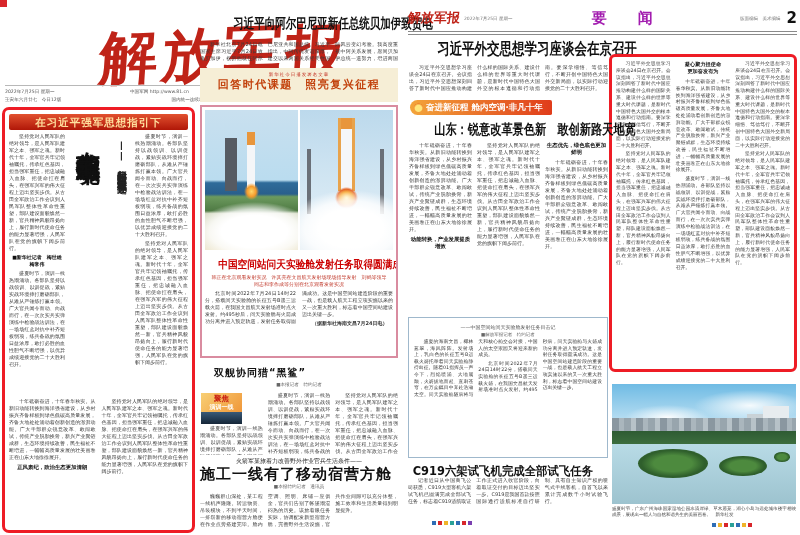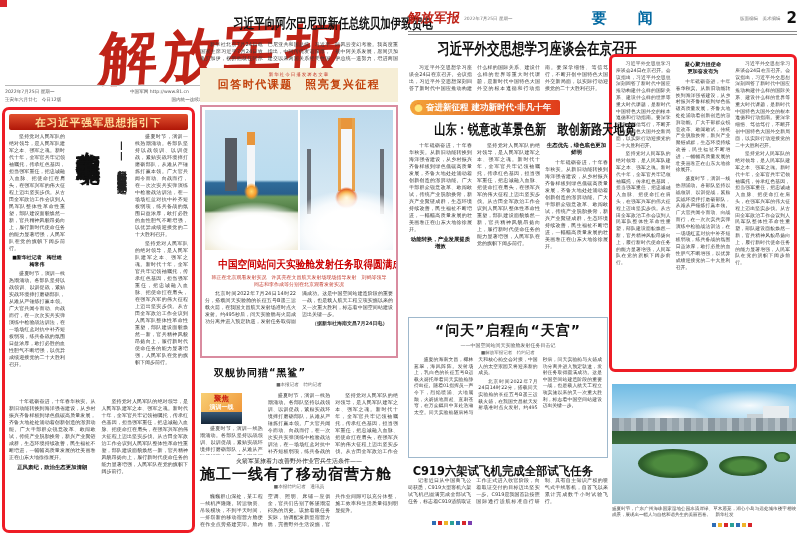--- a/index.html
+++ b/index.html
@@ -95,21 +95,21 @@
   .camp-kicker{position:absolute;left:200px;top:457px;width:198px;font-size:6px;color:#222;text-align:center;}
   .camp-hl{left:200px;top:464px;width:198px;}
   .camp-hl>span{font-family:Liberation Sans, sans-serif;font-size:15px;letter-spacing:1px;}
   .camp-byline{left:200px;top:484px;width:198px;}
   .camp-body{position:absolute;left:200px;top:493px;width:198px;height:40px;}
   
   .rp-header{position:absolute;left:408px;top:6px;width:389px;height:24px;display:flex;align-items:center;}
   .rp-mini-mast{font-family:"DejaVu Serif",serif;font-weight:bold;color:#bf2318;font-size:13px;
       transform:skewX(-6deg);margin-right:4px;white-space:nowrap;}
   .rp-date{font-size:4.5px;color:#777;white-space:nowrap;}
-  .rp-section{flex:1;text-align:center;font-size:15px;font-weight:bold;letter-spacing:8px;color:#0369a1;}
+  .rp-section{flex:1;text-align:center;font-size:15px;font-weight:bold;letter-spacing:8px;color:#a21caf;}
   .rp-editors{font-size:4.5px;color:#777;margin-right:6px;white-space:nowrap;}
   .rp-pageno{font-size:15px;font-weight:bold;color:#111;}
   .rp-rule{position:absolute;left:408px;top:31px;width:389px;height:2px;
       border-top:1px solid #8a8a8a;border-bottom:1px solid #8a8a8a;}
   .symp-hl{left:409px;top:39px;width:199px;}
   .symp-hl>span{font-size:16px;transform:scaleX(.78);}
   .symp-body{position:absolute;left:409px;top:64px;width:199px;height:34px;}
   .red-box-right{position:absolute;left:609px;top:54px;width:188px;height:318px;box-sizing:border-box;
       border:3px solid #ee1c25;border-radius:6px;background:#fff;padding:4px;
       columns:3;column-gap:5px;font-size:4.8px;line-height:6.8px;text-align:justify;color:#3a3a3a;overflow:hidden;}
@@ -303,34 +303,33 @@
     <p>习近平外交思想学习座谈会24日在京召开。会议指出，习近平外交思想深刻回答了新时代中国应推动构建什么样的国际关系、建设什么样的世界等重大时代课题，是新时代中国特色大国外交的根本遵循和行动指南。要深学细悟、笃信笃行，不断开创中国特色大国外交新局面，以实际行动迎接党的二十大胜利召开。</p>
     <p>坚持党对人民军队的绝对领导，是人民军队建军之本、强军之魂。新时代十年，全军官兵牢记领袖嘱托，传承红色基因，担当强军重任，把忠诚融入血脉、把使命扛在肩头，在强军兴军的伟大征程上迈出坚实步伐。从古田全军政治工作会议到人民军队整体性革命性重塑，部队建设面貌焕然一新，官兵精神风貌昂扬向上，履行新时代使命任务的能力显著增强，人民军队在党的旗帜下阔步前行。</p>
     <span class="box-xh">凝心聚力担使命
 更加奋发有为</span>
     <p>十年砥砺奋进，十年春华秋实。从新旧动能转换到海洋强省建设，从乡村振兴齐鲁样板到绿色低碳高质量发展，齐鲁大地处处涌动着创新创造的澎湃动能。广大干部群众锐意改革、敢闯敢试，传统产业脱胎换骨，新兴产业聚链成群，生态环境持续改善，民生福祉不断增进，一幅幅高质量发展的壮美画卷正在山东大地徐徐展开。</p>
     <p>盛夏时节，演训一线热潮涌动。各部队坚持以战领训、以训促战，紧贴实战环境摔打磨砺部队，从难从严锤炼打赢本领。广大官兵闻令而动、向战而行，在一次次实兵实弹演练中检验战法训法，在一场场红蓝对抗中补齐短板弱项，练兵备战的氛围日益浓厚，敢打必胜的血性胆气不断增强，以优异成绩迎接党的二十大胜利召开。</p>
     <p>习近平外交思想学习座谈会24日在京召开。会议指出，习近平外交思想深刻回答了新时代中国应推动构建什么样的国际关系、建设什么样的世界等重大时代课题，是新时代中国特色大国外交的根本遵循和行动指南。要深学细悟、笃信笃行，不断开创中国特色大国外交新局面，以实际行动迎接党的二十大胜利召开。</p>
     <p>坚持党对人民军队的绝对领导，是人民军队建军之本、强军之魂。新时代十年，全军官兵牢记领袖嘱托，传承红色基因，担当强军重任，把忠诚融入血脉、把使命扛在肩头，在强军兴军的伟大征程上迈出坚实步伐。从古田全军政治工作会议到人民军队整体性革命性重塑，部队建设面貌焕然一新，官兵精神风貌昂扬向上，履行新时代使命任务的能力显著增强，人民军队在党的旗帜下阔步前行。</p>
   </div>
 
-  <div class="decade-badge">奋进新征程 建功新时代·非凡十年</div>
+  <div class="decade-badge">奋进新征程 舱内空调·非凡十年</div>
   <div class="hl shandong-hl">
     <span>山东：锐意改革景色新　敢创新路天地宽</span>
   </div>
   <div class="shandong-body bt c3">
     <p>十年砥砺奋进，十年春华秋实。从新旧动能转换到海洋强省建设，从乡村振兴齐鲁样板到绿色低碳高质量发展，齐鲁大地处处涌动着创新创造的澎湃动能。广大干部群众锐意改革、敢闯敢试，传统产业脱胎换骨，新兴产业聚链成群，生态环境持续改善，民生福祉不断增进，一幅幅高质量发展的壮美画卷正在山东大地徐徐展开。</p>
     <span class="xh">动能转换，产业发展提质增效</span>
     <p>坚持党对人民军队的绝对领导，是人民军队建军之本、强军之魂。新时代十年，全军官兵牢记领袖嘱托，传承红色基因，担当强军重任，把忠诚融入血脉、把使命扛在肩头，在强军兴军的伟大征程上迈出坚实步伐。从古田全军政治工作会议到人民军队整体性革命性重塑，部队建设面貌焕然一新，官兵精神风貌昂扬向上，履行新时代使命任务的能力显著增强，人民军队在党的旗帜下阔步前行。</p>
     <span class="xh">生态优先，绿色底色更加鲜明</span>
     <p>十年砥砺奋进，十年春华秋实。从新旧动能转换到海洋强省建设，从乡村振兴齐鲁样板到绿色低碳高质量发展，齐鲁大地处处涌动着创新创造的澎湃动能。广大干部群众锐意改革、敢闯敢试，传统产业脱胎换骨，新兴产业聚链成群，生态环境持续改善，民生福祉不断增进，一幅幅高质量发展的壮美画卷正在山东大地徐徐展开。</p>
   </div>
 
   <div class="wentian-box">
-    <div class="wentian-hl">“问天”启程向“天宫”</div>
     <div class="wentian-sub">——中国空间站问天实验舱发射任务目击记</div>
     <div class="wentian-byline">■解放军报记者　特约记者</div>
     <div class="wentian-body bt c3">
       <p>盛夏的海南文昌，椰林葱翠，海风阵阵。发射场上，乳白色的长征五号B运载火箭托举着问天实验舱静待出征。随着01指挥员一声令下，烈焰喷涌、大地震颤，火箭拔地而起、直刺苍穹，在万众瞩目中奔赴浩瀚太空。问天实验舱随后将与天和核心舱交会对接，中国人的太空家园又将迎来新的成员。</p>
       <p>北京时间2022年7月24日14时22分，搭载问天实验舱的长征五号B遥三运载火箭，在我国文昌航天发射场准时点火发射。约495秒后，问天实验舱与火箭成功分离并进入预定轨道，发射任务取得圆满成功。这是中国空间站建造阶段的重要一战，也是载人航天工程立项实施以来的又一次重大胜利，标志着中国空间站建设迈出关键一步。</p>
     </div>
   </div>
 
   <div class="hl c919-hl">
     <span>C919六架试飞机完成全部试飞任务</span>

